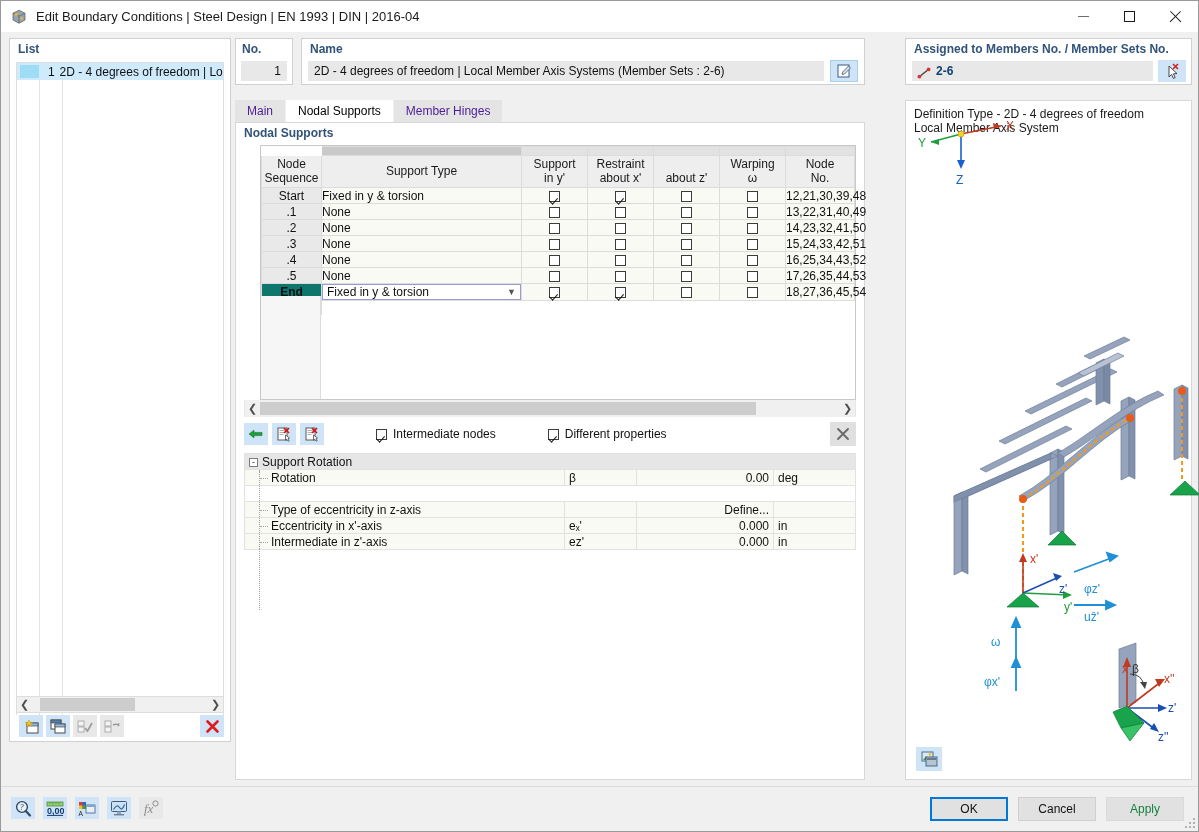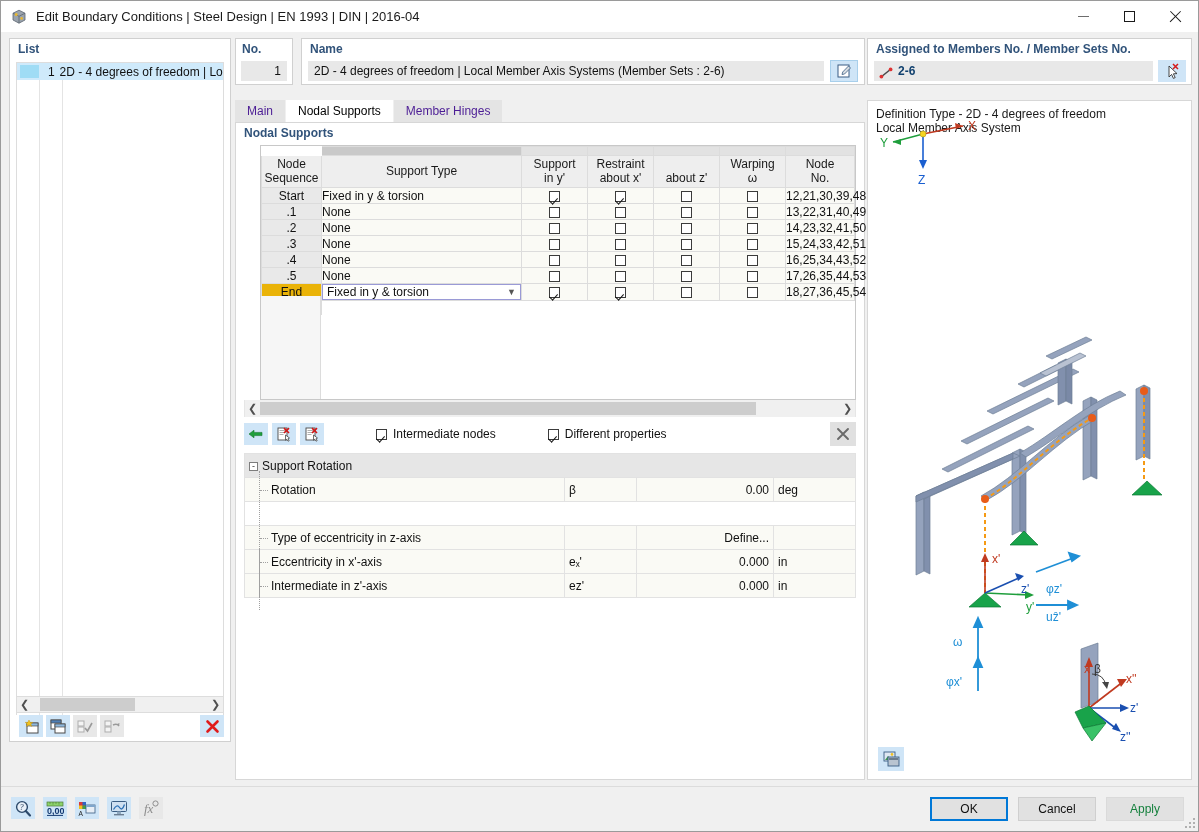--- a/index.html
+++ b/index.html
@@ -143,21 +143,21 @@
   table.grid td, table.grid th { border: 1px solid #dcdcdc; padding: 0; }
   .grp-row td { height: 9px; background: #e2e2e2; border-color: #d0d0d0; }
   .grp-row td.grp-dark { background: #c9c9c9; }
   .grp-row td.grp-white { background: #ffffff; border-color:#ffffff; }
   .hdr td {
     background: #eeeeee; text-align: center; vertical-align: middle;
     height: 32px; font-size: 12px; color: #1a1a1a; line-height: 1.15;
   }
   .data-row td { height: 16px; font-size: 12px; }
   .c-seq { background: #e9e9e9; text-align: center; }
-  .data-row.sel .c-seq { background: #eab308; }
+  .data-row.sel .c-seq { background: #0f766e; font-weight: bold; }
   .c-type { background: #fafaf5; padding-left: 5px; }
   .c-chk { background: #fafaf5; text-align: center; }
   .c-node { background: #fafaf5; padding-left: 5px; }
   .cbx {
     display: inline-block; width: 11px; height: 11px; border: 1px solid #3b3b3b;
     background: #ffffff; position: relative; vertical-align: middle;
   }
   .cbx.on:after {
     content: ""; position: absolute; left: 1px; top: 4px; width: 4px; height: 7px;
     border: solid #1a1a1a; border-width: 0 1.5px 1.5px 0; transform: rotate(42deg);
@@ -188,37 +188,37 @@
   
   .addl {
     position: absolute; left: 8px; right: 8px; top: 330px; bottom: 8px;
     background: #ffffff;
   }
   .addl-head {
     height: 18px; display: flex; align-items: center; justify-content: space-between;
     font-weight: bold; color: #31537a; font-size: 12px;
   }
   table.ptable { border-collapse: collapse; width: 100%; table-layout: fixed; font-size: 12px; }
-  table.ptable td { border: 1px solid #e2e2e2; height: 24px; padding: 0 4px; }
+  table.ptable td { border: 1px solid #e2e2e2; height: 16px; padding: 0 4px; }
   .grp-hdr td { background: #e6e6e6; border-color: #dadada; font-size: 12px; }
   .grp-hdr .exp { display: inline-block; width: 9px; height: 9px; border: 1px solid #7d7d7d;
     line-height: 7px; text-align: center; font-size: 9px; color: #333; background: #fff; margin-right: 4px;
     vertical-align: middle; }
   .p-name { background: #fafaf5; padding-left: 26px !important; position: relative; }
   .p-name .tree { position: absolute; left: 14px; top: 0; bottom: 0; width: 9px;
     border-left: 1px dotted #a0a0a0; }
   .p-name .tree:after { content:""; position:absolute; left:0; top:50%; width:8px; border-top:1px dotted #a0a0a0; }
   .p-sym { background: #fafaf5; }
   .p-val { background: #fafaf5; text-align: right; }
   .p-unit { background: #fafaf5; }
   .p-blank td { background: #ffffff; border-color: #ffffff; height: 13px; }
   .tree-spine { position: absolute; left: 15px; width: 1px; border-left: 1px dotted #a0a0a0; }
 
   
-  .right-panel { position: absolute; right: 6px; top: 6px; width: 325px; bottom: 6px; }
+  .right-panel { position: absolute; right: 6px; top: 6px; width: 287px; bottom: 6px; }
   .assign-box {
     position: absolute; left: 0; top: 0; right: 0; height: 47px;
     background: #ffffff; border: 1px solid #d0d0d0;
   }
   .assign-box .lbl { font-weight: bold; color: #31537a; padding: 3px 0 0 8px; font-size: 12px; }
   .assign-field {
     position: absolute; left: 6px; right: 38px; top: 22px; height: 20px;
     background: #e8e8e8; line-height: 20px; padding-left: 24px; font-weight: bold;
     font-size: 12px; color: #10406e;
   }

